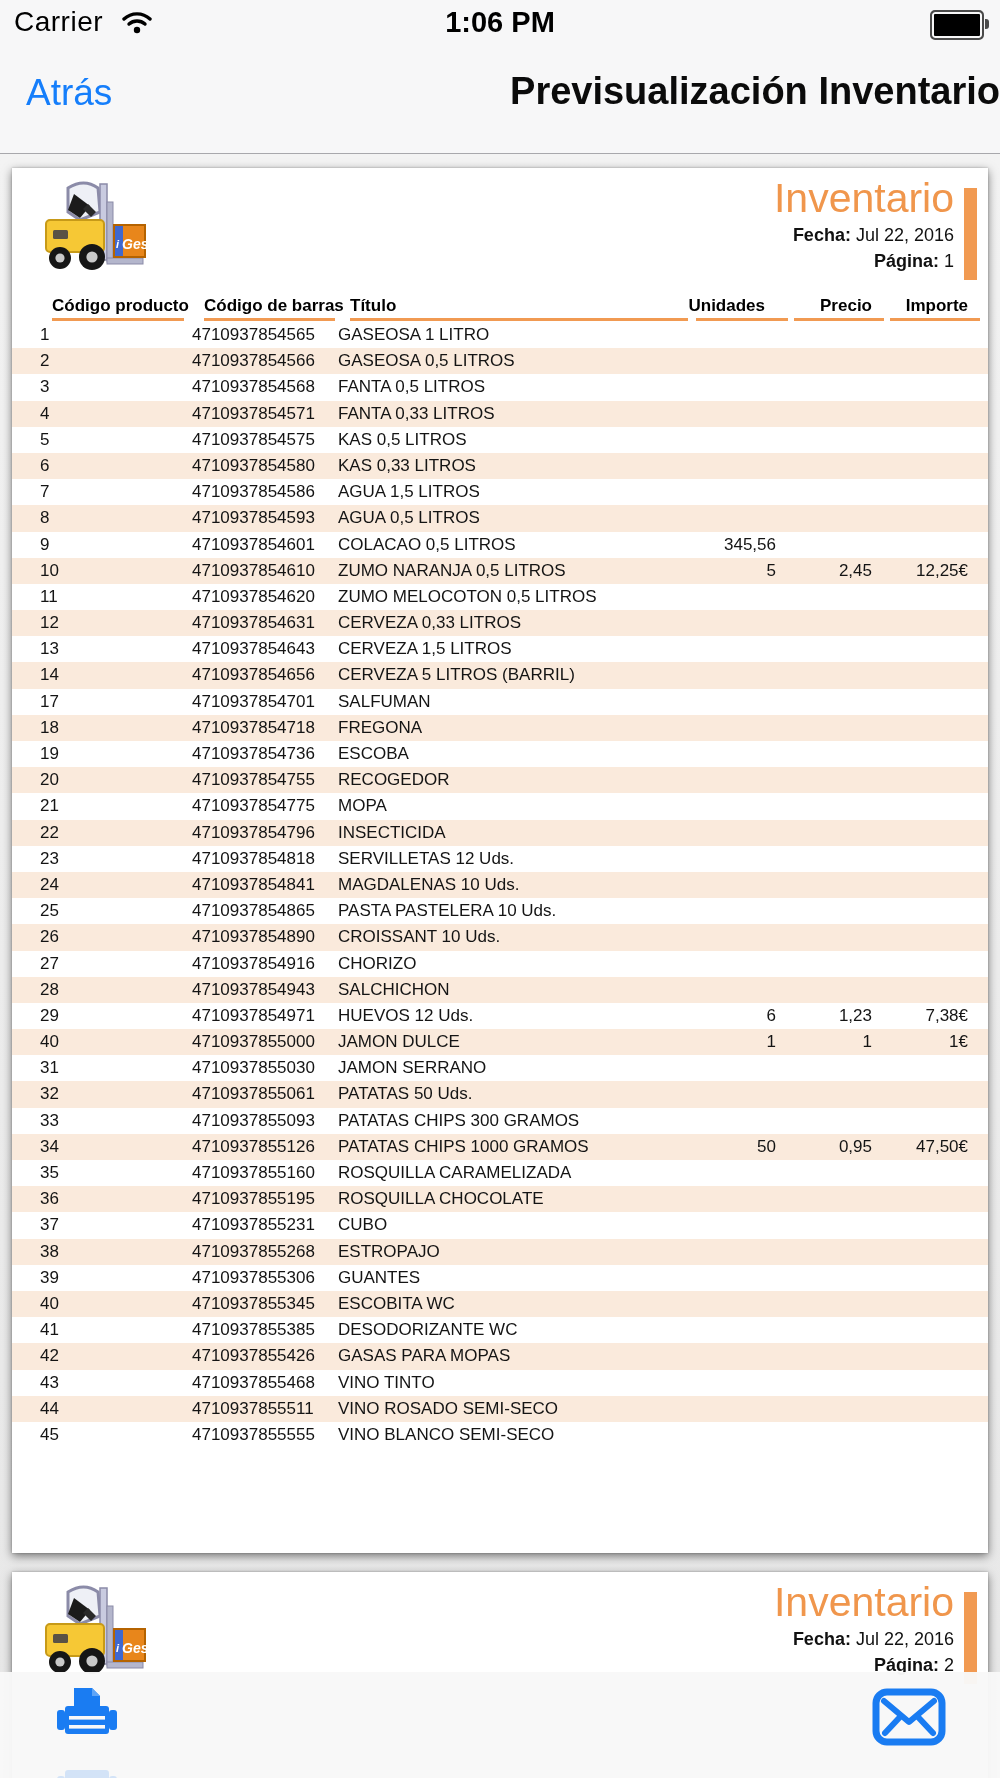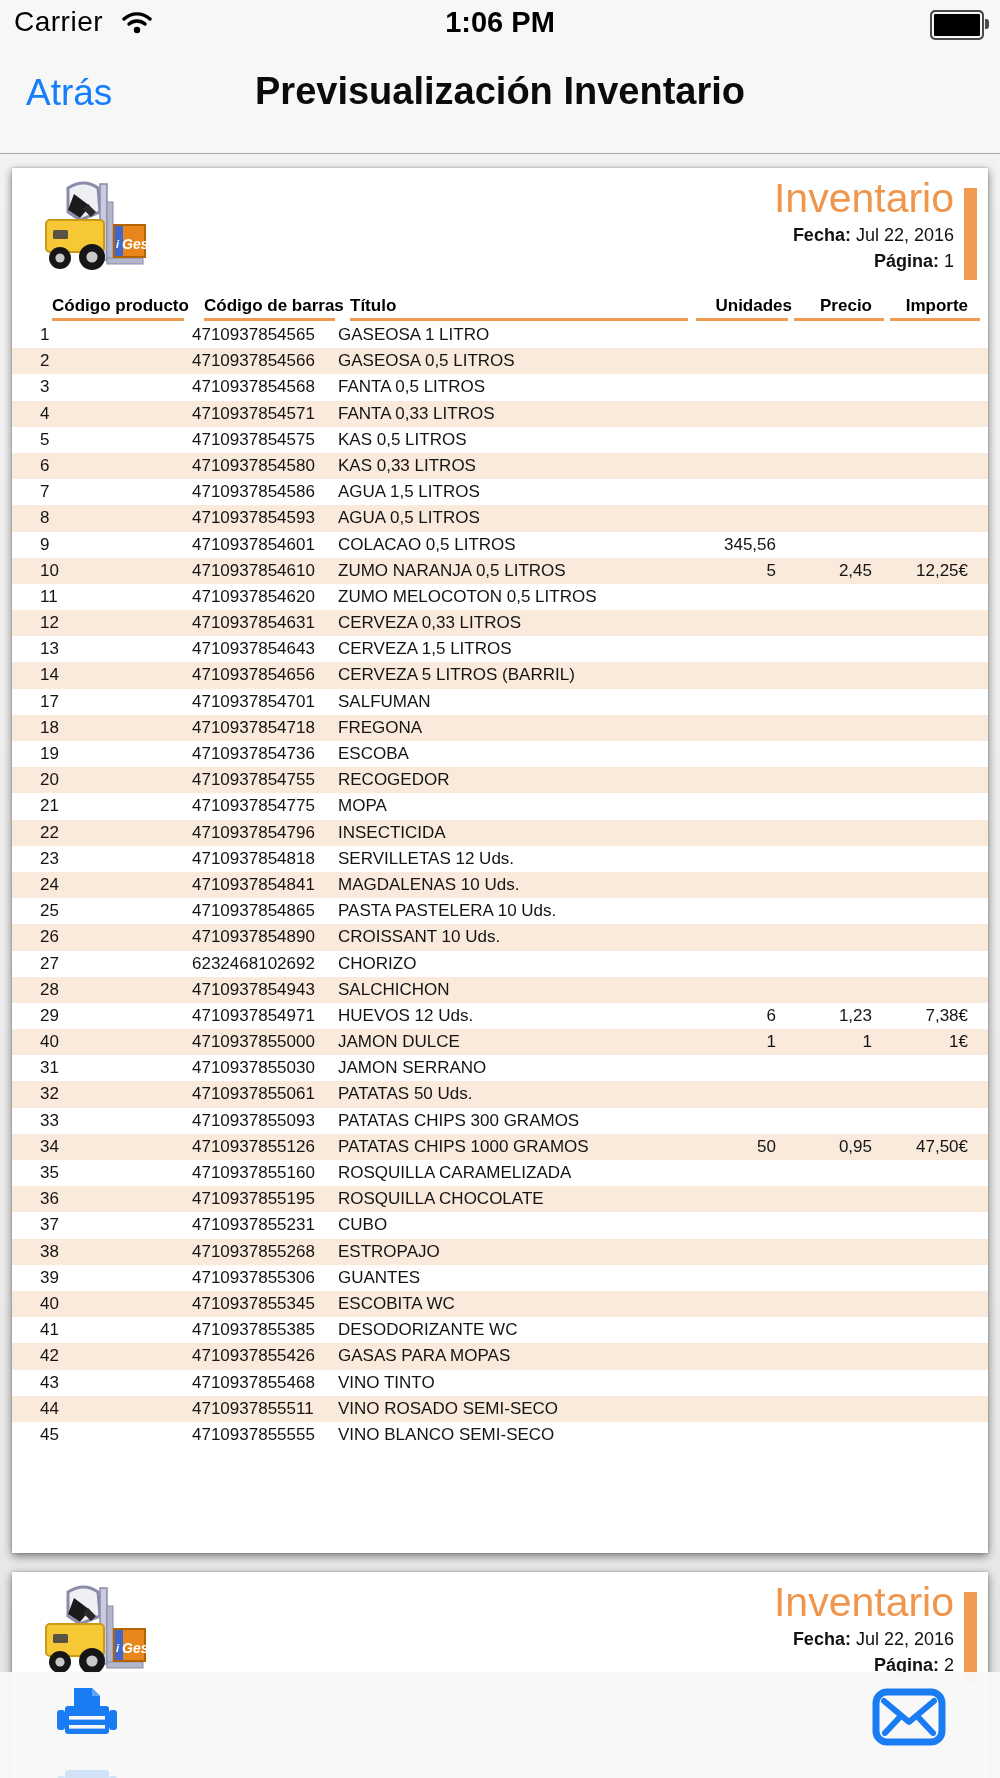--- a/index.html
+++ b/index.html
@@ -14,21 +14,21 @@
     background:#f7f7f8;border-bottom:1px solid #a8a8ac;z-index:30;
   }
   .status-bar{position:absolute;top:0;left:0;right:0;height:44px;}
   .carrier{position:absolute;left:14px;top:6px;font-size:28px;color:#000;letter-spacing:.5px;}
   .wifi{position:absolute;left:122px;top:10px;}
   .time{position:absolute;left:0;right:0;top:6px;text-align:center;font-size:29px;font-weight:700;color:#000;}
   .battery{position:absolute;right:16px;top:10px;width:50px;height:26px;border:2px solid #4a4a4a;border-radius:5px;background:#000;box-shadow:inset 0 0 0 2px #f7f7f8;}
   .battery:after{content:"";position:absolute;right:-7px;top:7px;width:4px;height:10px;background:#4a4a4a;border-radius:0 3px 3px 0;}
   .nav-bar{position:absolute;top:44px;left:0;right:0;height:108px;}
   .back-btn{position:absolute;left:26px;top:28px;font-size:37px;color:#157efb;cursor:pointer;}
-  .nav-title{position:absolute;left:0;right:0;top:26px;text-align:center;font-size:38px;font-weight:700;color:#0b0b0b;}
+  .nav-title{position:absolute;left:0;right:0;top:26px;text-align:right;font-size:38px;font-weight:700;color:#0b0b0b;}
   
   .preview{position:absolute;top:154px;left:0;right:0;bottom:0;background:linear-gradient(#f3f3f3,#e7e7e7);}
   .page{
     position:absolute;left:12px;width:976px;background:#fff;
     box-shadow:0 3px 9px rgba(0,0,0,.5), 0 0 2px rgba(0,0,0,.25);
   }
   .page-1{top:14px;height:1385px;}
   .page-2{top:1418px;height:340px;}
   
   .logo{position:absolute;left:26px;top:10px;width:110px;height:94px;}
@@ -36,21 +36,21 @@
   .rep-title{font-size:41px;color:#f0964c;line-height:44px;text-align:center;}
   .meta-line{font-size:18px;color:#111;margin-top:5px;text-align:right;}
   .meta-line b{font-weight:700;}
   .orange-bar{position:absolute;right:11px;top:20px;width:13px;height:92px;background:#f19a52;}
   
   .thead{position:absolute;left:0;right:0;top:128px;height:26px;margin-left:12px;}
   .thead span{position:absolute;font-size:17px;font-weight:700;color:#000;white-space:nowrap;}
   .h-code{left:28px;}
   .h-barcode{left:180px;}
   .h-title{left:326px;}
-  .h-units{right:196px;}
+  .h-units{right:223px;}
   .h-price{right:116px;}
   .h-amount{right:20px;}
   .u{position:absolute;top:22px;height:2.5px;background:#f19a52;}
   .u1{left:28px;width:132px;}
   .u2{left:180px;width:131px;}
   .u3{left:326px;width:338px;}
   .u4{left:672px;width:92px;}
   .u5{left:770px;width:90px;}
   .u6{left:866px;width:90px;}
   .rows{position:absolute;left:0;right:0;top:154px;}
@@ -334,21 +334,21 @@
         <div class="row">
           <span class="c-code">26</span>
           <span class="c-barcode">4710937854890</span>
           <span class="c-title">CROISSANT 10 Uds.</span>
           <span class="c-units"></span>
           <span class="c-price"></span>
           <span class="c-amount"></span>
         </div>
         <div class="row">
           <span class="c-code">27</span>
-          <span class="c-barcode">6232468102692</span>
+          <span class="c-barcode">4710937854916</span>
           <span class="c-title">CHORIZO</span>
           <span class="c-units"></span>
           <span class="c-price"></span>
           <span class="c-amount"></span>
         </div>
         <div class="row">
           <span class="c-code">28</span>
           <span class="c-barcode">4710937854943</span>
           <span class="c-title">SALCHICHON</span>
           <span class="c-units"></span>

